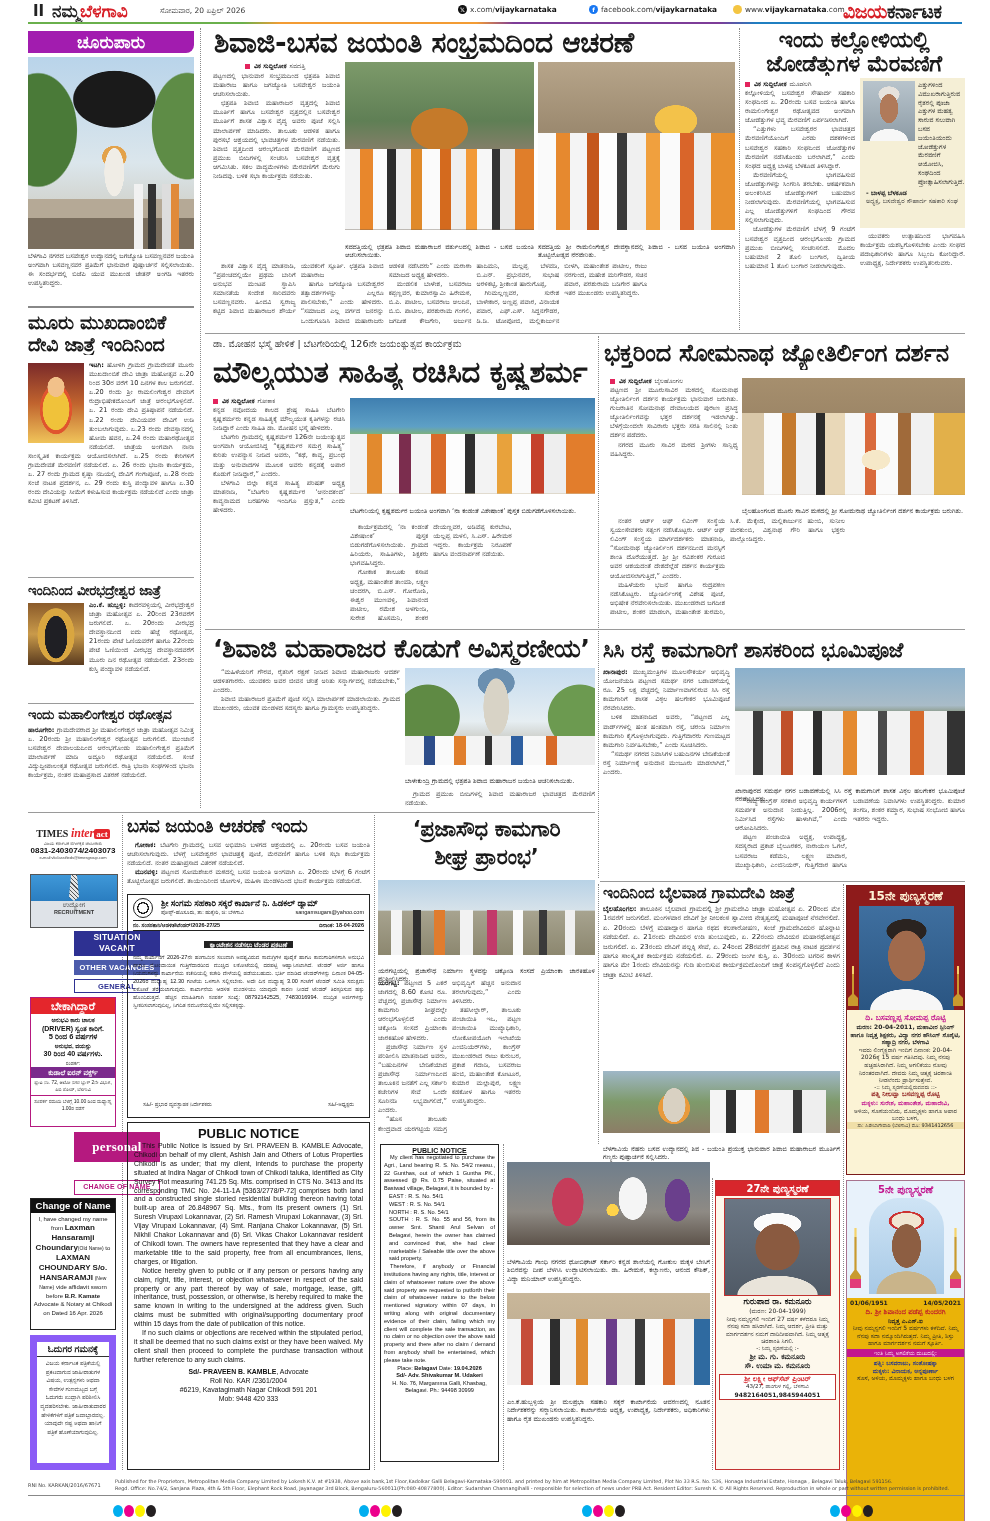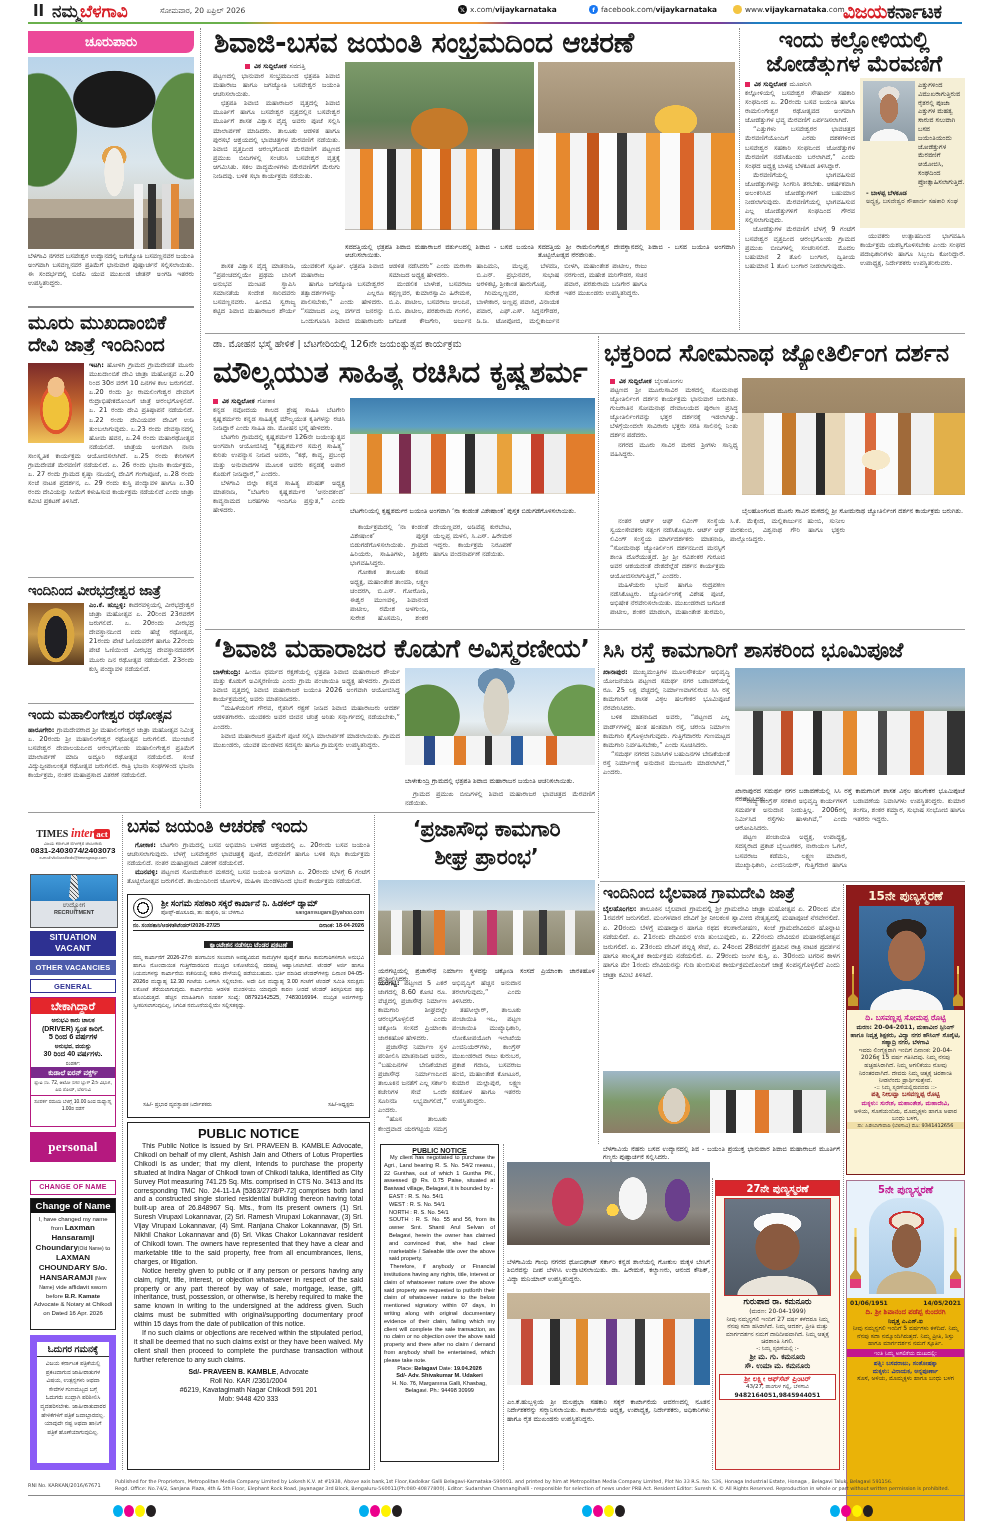--- a/index.html
+++ b/index.html
@@ -101,21 +101,21 @@
       radial-gradient(ellipse 26% 30% at 50% 50%, #8a5a40 0 80%, transparent 82%),
       radial-gradient(ellipse 28% 14% at 50% 26%, #fbfbfb 0 80%, transparent 82%),
       linear-gradient(180deg,#6a7684,#505a66);}
   .ph-obit3{background:
       radial-gradient(ellipse 44% 26% at 50% 100%, #c9b48a 0 90%, transparent 92%),
       radial-gradient(ellipse 24% 28% at 50% 50%, #8d5e42 0 80%, transparent 82%),
       radial-gradient(ellipse 28% 12% at 50% 24%, #f0e6d2 0 70%, #c33 72% 84%, transparent 86%),
       linear-gradient(180deg,#cfe4f5,#a7c9e6);}
   
   .cl-box{font-family:"Liberation Sans",sans-serif;text-align:center;overflow:hidden;}
-  .tag{font-family:"Liberation Sans",sans-serif;font-weight:bold;text-align:center;color:#fff;letter-spacing:0.2px;}
+  .tag{font-family:"Liberation Sans",sans-serif;font-weight:bold;text-align:center;color:#fff;letter-spacing:0.2px;margin-left:44px;}
   
   .pn{border:1.5px solid #222;font-family:"Liberation Sans",sans-serif;color:#111;overflow:hidden;box-sizing:border-box;}
   .pn h3{margin:0;text-align:center;font-weight:bold;}
   .obit{box-sizing:border-box;overflow:hidden;font-size:6px;line-height:7.6px;text-align:center;color:#222;}
   .cmyk{display:flex;gap:1px;}
   .cmyk span{display:inline-block;width:10px;height:12px;border-radius:50%;}
 </style>
 </head>
 <body>
 
@@ -151,21 +151,21 @@
   <div class="a hr" style="left:205px;top:629px;width:760px;"></div>
   <div class="a hr" style="left:28px;top:812px;width:567px;"></div>
   <div class="a hr" style="left:600px;top:881px;width:365px;"></div>
   <div class="a vr" style="left:122px;top:815px;height:655px;"></div>
   <div class="a vr" style="left:374px;top:815px;height:655px;"></div>
   <div class="a vr" style="left:598px;top:884px;height:260px;"></div>
   <div class="a vr" style="left:843px;top:884px;height:586px;"></div>
   <div class="a vr" style="left:503px;top:1144px;height:326px;"></div>
   <div class="a vr" style="left:712px;top:1178px;height:292px;"></div>
 
-  <div class="a" style="left:28px;top:31px;width:166px;height:22px;background:#ec4899;border-radius:0 0 8px 0;color:#fff;font-size:13px;font-weight:bold;text-align:center;line-height:22px;">ಚೂರುಪಾರು</div>
+  <div class="a" style="left:28px;top:31px;width:166px;height:22px;background:#a21caf;border-radius:0 0 8px 0;color:#fff;font-size:17px;font-weight:bold;text-align:center;line-height:22px;">ಚೂರುಪಾರು</div>
   <div class="a ph ph-chooru" style="left:28px;top:57px;width:166px;height:192px;"></div>
   <div class="a txt" style="left:28px;top:252px;width:166px;height:48px;color:#222;">
     <p class="noi">ಬೆಳಗಾವಿ ನಗರದ ಬಸವೇಶ್ವರ ಉದ್ಯಾನದಲ್ಲಿ ಜಗಜ್ಯೋತಿ ಬಸವಣ್ಣನವರ ಜಯಂತಿ ಅಂಗವಾಗಿ ಬಸವಣ್ಣನವರ ಪ್ರತಿಮೆಗೆ ಭಾನುವಾರ ಪುಷ್ಪಾರ್ಚನೆ ಸಲ್ಲಿಸಲಾಯಿತು. ಈ ಸಂದರ್ಭದಲ್ಲಿ ಬಿಜೆಪಿ ಯುವ ಮುಖಂಡ ಚೇತನ್ ಅಂಗಡಿ ಇತರರು ಉಪಸ್ಥಿತರಿದ್ದರು.</p>
   </div>
   <div class="a hr" style="left:28px;top:306px;width:166px;border-top:2px solid #888;"></div>
 
   <div class="a hl" style="left:28px;top:311px;width:166px;font-size:19px;line-height:22px;">
     <div>ಮೂರು ಮುಖದಾಂಬಿಕೆ</div>
     <div>ದೇವಿ ಜಾತ್ರೆ ಇಂದಿನಿಂದ</div>
   </div>
@@ -258,21 +258,20 @@
   </div>
   <div class="a ph ph-somanatha" style="left:742px;top:378px;width:223px;height:117px;"></div>
   <div class="a cap" style="left:742px;top:497px;width:223px;height:17px;">ಬೈಲಹೊಂಗಲದ ಮೂರು ಸಾವಿರ ಮಠದಲ್ಲಿ ಶ್ರೀ ಸೋಮನಾಥ ಜ್ಯೋತಿರ್ಲಿಂಗ ದರ್ಶನ ಕಾರ್ಯಕ್ರಮ ಜರುಗಿತು.</div>
   <div class="a txt c3" style="left:610px;top:517px;width:355px;height:108px;">
     <p>ನಂತರ ಆರ್ಟ್ ಆಫ್ ಲಿವಿಂಗ್ ಸಂಸ್ಥೆಯ ಸ್ವಯಂಸೇವಕರು ಸತ್ಸಂಗ ನಡೆಸಿಕೊಟ್ಟರು. ಆರ್ಟ್ ಆಫ್ ಲಿವಿಂಗ್ ಸಂಸ್ಥೆಯ ಮಾರ್ಗದರ್ಶಕರು ಮಾತನಾಡಿ, “ಸೋಮನಾಥ ಜ್ಯೋತಿರ್ಲಿಂಗ ದರ್ಶನದಿಂದ ಮನಸ್ಸಿಗೆ ಶಾಂತಿ ದೊರೆಯುತ್ತದೆ. ಶ್ರೀ ಶ್ರೀ ರವಿಶಂಕರ ಗುರೂಜಿ ಅವರ ಆಶಯದಂತೆ ದೇಶದೆಲ್ಲೆಡೆ ದರ್ಶನ ಕಾರ್ಯಕ್ರಮ ಆಯೋಜಿಸಲಾಗುತ್ತಿದೆ,” ಎಂದರು.</p>
     <p>ಮಹಿಳೆಯರು ಭಜನೆ ಹಾಗೂ ರುದ್ರಪಠಣ ನಡೆಸಿಕೊಟ್ಟರು. ಜ್ಯೋತಿರ್ಲಿಂಗಕ್ಕೆ ವಿಶೇಷ ಪೂಜೆ, ಅಭಿಷೇಕ ನೆರವೇರಿಸಲಾಯಿತು. ಮುಖಂಡರಾದ ಜಗದೀಶ ಪಾಟೀಲ, ಶಂಕರ ಮಾಡಲಗಿ, ಮಹಾಂತೇಶ ತುರಮರಿ, ಸಿ.ಕೆ. ಮೆಕ್ಕೇದ, ಮಲ್ಲಿಕಾರ್ಜುನ ಹುಂಬಿ, ಸುನೀಲ ಮರಕುಂಬಿ, ವಿಶ್ವನಾಥ ಗೌರಿ ಹಾಗೂ ಭಕ್ತರು ಪಾಲ್ಗೊಂಡಿದ್ದರು.</p>
   </div>
 
   <div class="a hl" style="left:213px;top:633px;width:382px;font-size:25px;line-height:32px;">‘ಶಿವಾಜಿ ಮಹಾರಾಜರ ಕೊಡುಗೆ ಅವಿಸ್ಮರಣೀಯ’</div>
   <div class="a txt" style="left:213px;top:668px;width:187px;height:142px;">
-    <p class="noi"><b>ಬಾಳೇಕುಂದ್ರಿ:</b> <span>ಹಿಂದೂ ಧರ್ಮದ ರಕ್ಷಣೆಯಲ್ಲಿ ಛತ್ರಪತಿ ಶಿವಾಜಿ ಮಹಾರಾಜರ ಶೌರ್ಯ ಮತ್ತು ಕೊಡುಗೆ ಅವಿಸ್ಮರಣೀಯ ಎಂದು ಗ್ರಾಮ ಪಂಚಾಯಿತಿ ಅಧ್ಯಕ್ಷ ಹೇಳಿದರು. ಗ್ರಾಮದ ಶಿವಾಜಿ ವೃತ್ತದಲ್ಲಿ ಶಿವಾಜಿ ಮಹಾರಾಜರ ಜಯಂತಿ 2026 ಅಂಗವಾಗಿ ಆಯೋಜಿಸಿದ್ದ ಕಾರ್ಯಕ್ರಮದಲ್ಲಿ ಅವರು ಮಾತನಾಡಿದರು.</span></p>
     <p>“ಮಹಿಳೆಯರಿಗೆ ಗೌರವ, ರೈತರಿಗೆ ರಕ್ಷಣೆ ನೀಡಿದ ಶಿವಾಜಿ ಮಹಾರಾಜರು ಆದರ್ಶ ಆಡಳಿತಗಾರರು. ಯುವಕರು ಅವರ ಜೀವನ ಚರಿತ್ರೆ ಅರಿತು ಸನ್ಮಾರ್ಗದಲ್ಲಿ ನಡೆಯಬೇಕು,” ಎಂದರು.</p>
     <p>ಶಿವಾಜಿ ಮಹಾರಾಜರ ಪ್ರತಿಮೆಗೆ ಪೂಜೆ ಸಲ್ಲಿಸಿ ಮಾಲಾರ್ಪಣೆ ಮಾಡಲಾಯಿತು. ಗ್ರಾಮದ ಮುಖಂಡರು, ಯುವಕ ಮಂಡಳದ ಸದಸ್ಯರು ಹಾಗೂ ಗ್ರಾಮಸ್ಥರು ಉಪಸ್ಥಿತರಿದ್ದರು.</p>
   </div>
   <div class="a ph ph-balekundri" style="left:405px;top:668px;width:190px;height:97px;"></div>
   <div class="a cap" style="left:405px;top:767px;width:190px;height:22px;">ಬಾಳೇಕುಂದ್ರಿ ಗ್ರಾಮದಲ್ಲಿ ಛತ್ರಪತಿ ಶಿವಾಜಿ ಮಹಾರಾಜರ ಜಯಂತಿ ಆಚರಿಸಲಾಯಿತು.</div>
   <div class="a txt" style="left:405px;top:790px;width:190px;height:20px;">
     <p>ಗ್ರಾಮದ ಪ್ರಮುಖ ಬೀದಿಗಳಲ್ಲಿ ಶಿವಾಜಿ ಮಹಾರಾಜರ ಭಾವಚಿತ್ರದ ಮೆರವಣಿಗೆ ನಡೆಯಿತು.</p>
   </div>
 
   <div class="a hl" style="left:603px;top:635px;width:362px;font-size:20.5px;line-height:30px;">ಸಿಸಿ ರಸ್ತೆ ಕಾಮಗಾರಿಗೆ ಶಾಸಕರಿಂದ ಭೂಮಿಪೂಜೆ</div>

